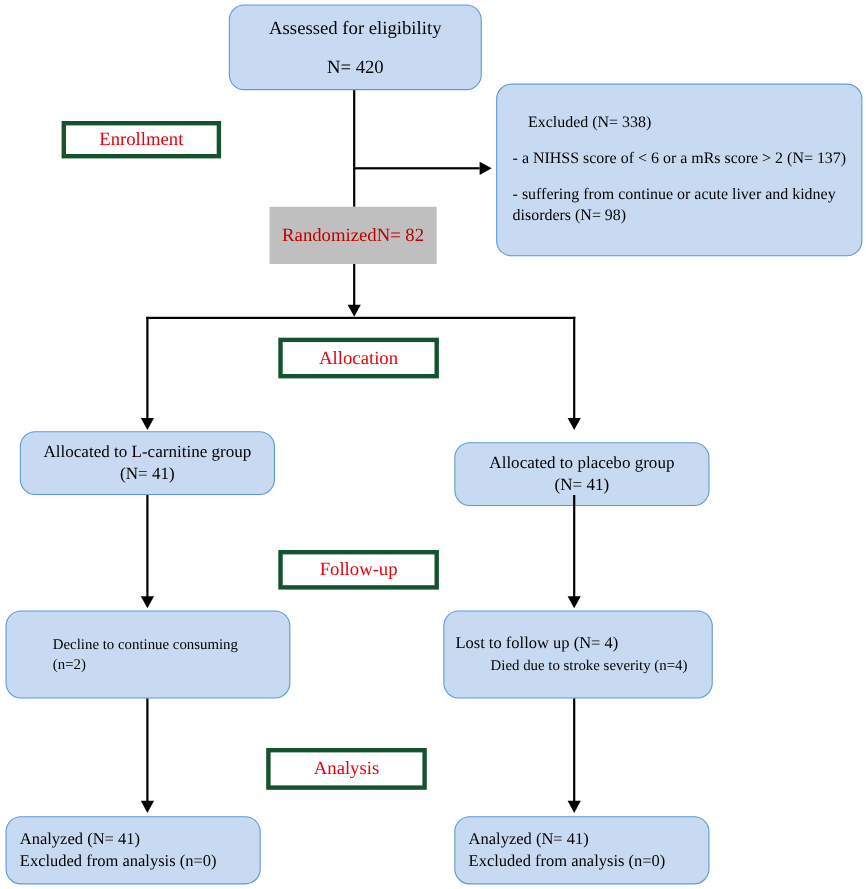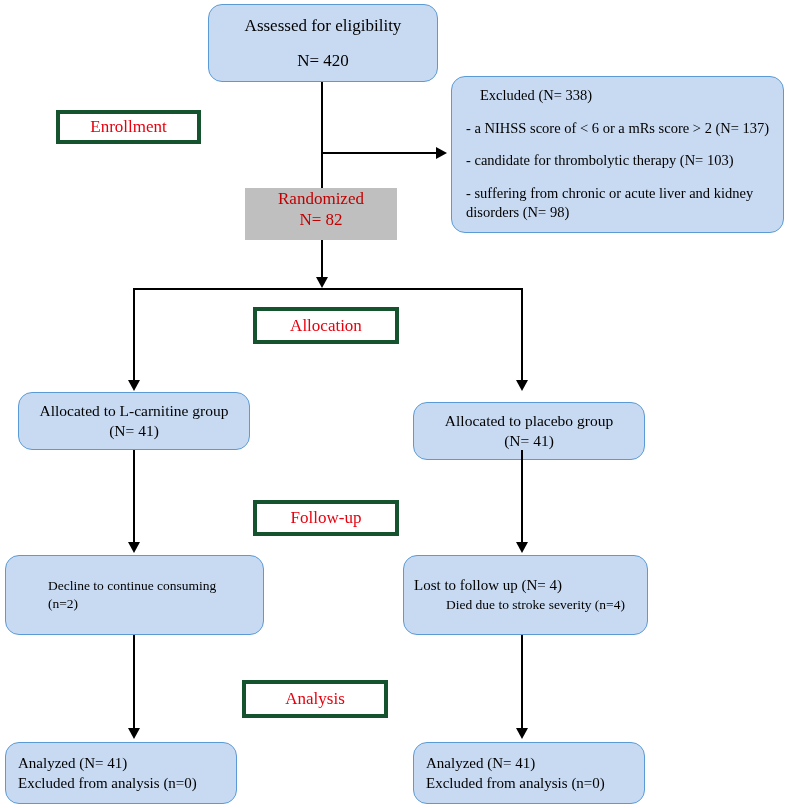--- a/index.html
+++ b/index.html
@@ -38,23 +38,23 @@
     white-space: nowrap;
   }
 
   
   .graybox {
     position: absolute;
     box-sizing: border-box;
     background: #bfbfbf;
     border: none;
     display: flex;
-    flex-direction: column;
+    flex-direction: row;
     align-items: center;
-    justify-content: flex-start;
+    justify-content: center;
     text-align: center;
     color: #c00000;
   }
 
   
   .stagebox {
     position: absolute;
     box-sizing: border-box;
     background: #ffffff;
     border: 4px solid #14532d;
@@ -100,22 +100,21 @@
   </div>
 
   <div class="vline" style="left:321px; top:82px; height:106px;"></div>
 
   <div class="hline" style="left:321px; top:152px; width:115px;"></div>
   <div class="arrowright" style="left:436px; top:147px;"></div>
 
   <div class="rbox left" style="left:451px; top:76px; width:333px; height:157px; padding:8px 12px 8px 14px; font-size:14.5px; line-height:1.35;">
     <span class="line" style="padding-left:14px;">Excluded (N= 338)</span>
     <span class="line" style="margin-top:13px;">- a NIHSS score of &lt; 6 or a mRs score &gt; 2 (N= 137)</span>
-    <span class="line" style="margin-top:13px;">- candidate for thrombolytic therapy (N= 103)</span>
-    <span class="line" style="margin-top:13px;">- suffering from chronic or acute liver and kidney</span>
+    <span class="line" style="margin-top:13px;">- suffering from continue or acute liver and kidney</span>
     <span class="line">disorders (N= 98)</span>
   </div>
 
   <div class="stagebox" style="left:56px; top:110px; width:145px; height:34px; font-size:17px;">
     <span>Enrollment</span>
   </div>
 
   <div class="graybox" style="left:245px; top:188px; width:152px; height:52px; font-size:17px; line-height:1.25;">
     <span class="line">Randomized</span>
     <span class="line">N= 82</span>

